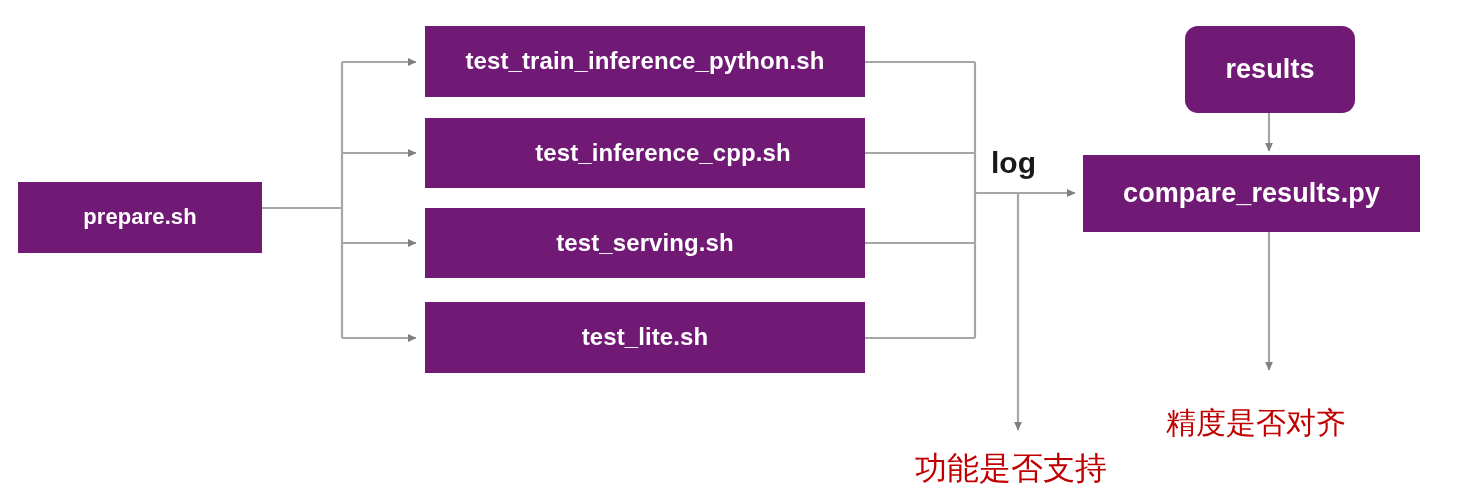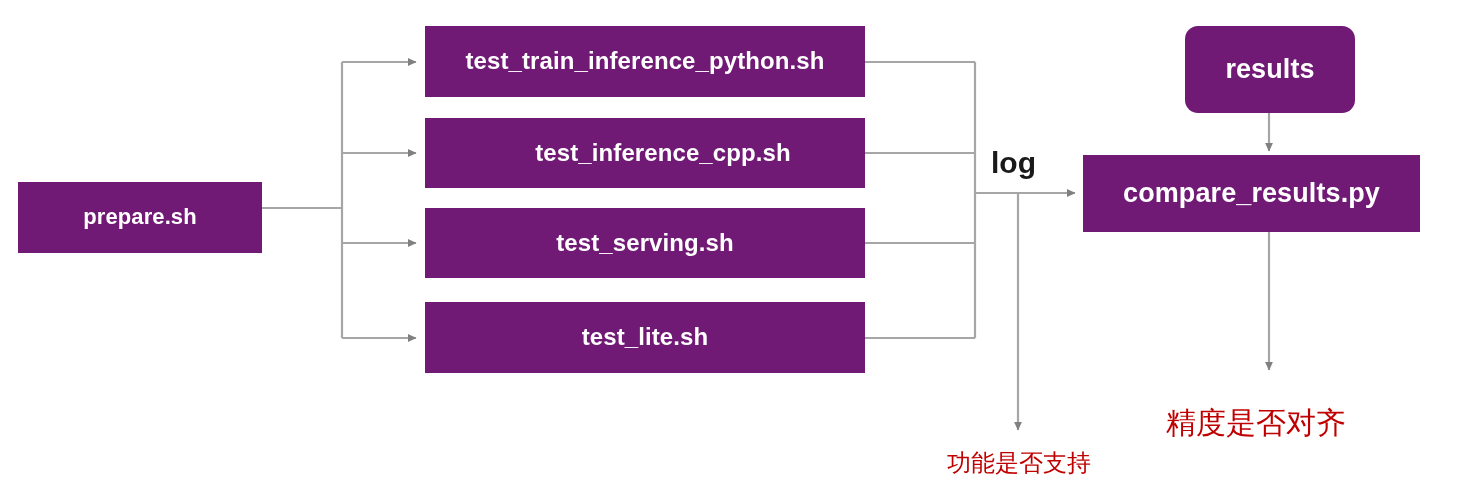--- a/index.html
+++ b/index.html
@@ -58,21 +58,21 @@
   
   #node-prepare      { left: 18px;   top: 182px; width: 244px; height: 71px;  font-size: 22px; }
   #node-train-infer  { left: 425px;  top: 26px;  width: 440px; height: 71px;  font-size: 24px; }
   #node-infer-cpp    { left: 425px;  top: 118px; width: 440px; height: 70px;  font-size: 24px; padding-left: 36px; }
   #node-serving      { left: 425px;  top: 208px; width: 440px; height: 70px;  font-size: 24px; }
   #node-lite         { left: 425px;  top: 302px; width: 440px; height: 71px;  font-size: 24px; }
   #node-results      { left: 1185px; top: 26px;  width: 170px; height: 87px;  font-size: 27px; }
   #node-compare      { left: 1083px; top: 155px; width: 337px; height: 77px;  font-size: 27px; }
 
   #label-log         { left: 991px;  top: 146px; font-size: 30px; }
-  #note-function     { left: 915px;  top: 447px; font-size: 24px; margin-left: 32px; }
+  #note-function     { left: 915px;  top: 447px; font-size: 32px; }
   #note-precision    { left: 1166px; top: 387px; font-size: 30px; margin-top: 16px; }
 </style>
 </head>
 <body>
 
 <div id="canvas">
 
   <svg id="wires" viewBox="0 0 1478 498" xmlns="http://www.w3.org/2000/svg">
     <defs>
       <marker id="ah" markerWidth="9" markerHeight="9" refX="8" refY="4.5" orient="auto" markerUnits="userSpaceOnUse">

